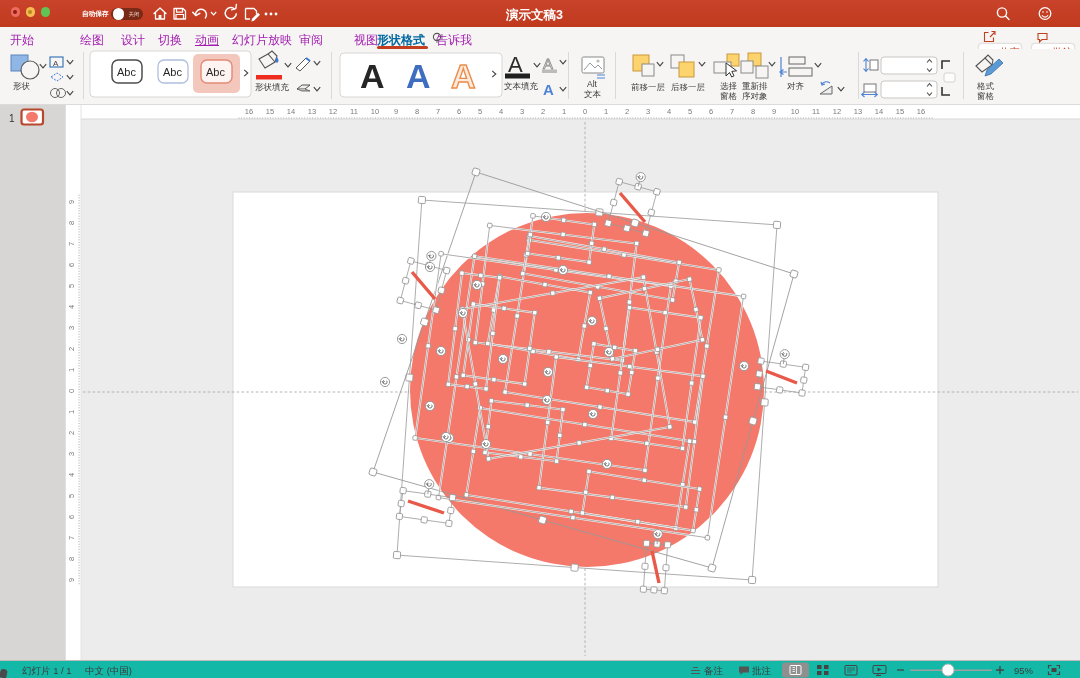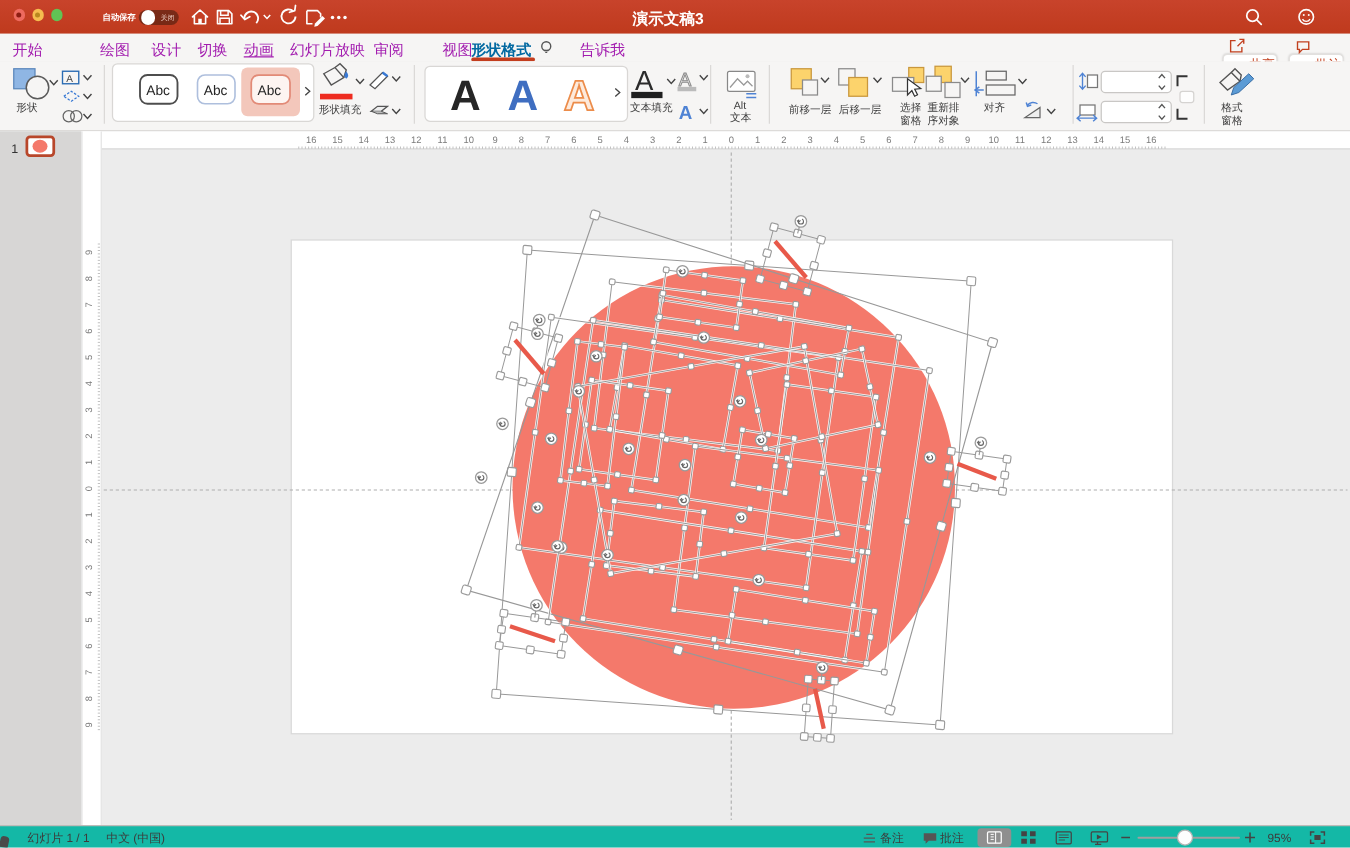--- a/index.html
+++ b/index.html
@@ -62,21 +62,21 @@
     <div class="tab" style="left:47px;margin-top:32px;">插入</div>
     <div class="tab" style="left:80px;">绘图</div>
     <div class="tab" style="left:121px;">设计</div>
     <div class="tab" style="left:158px;">切换</div>
     <div class="tab" style="left:195px;text-decoration:underline;">动画</div>
     <div class="tab" style="left:232px;">幻灯片放映</div>
     <div class="tab" style="left:299px;">审阅</div>
     <div class="tab" style="left:354px;">视图</div>
     <div class="tab active" style="left:377px;">形状格式</div>
     <div id="tabunderline"></div>
-    <div class="tab" style="left:464px;">告诉我</div>
+    <div class="tab" style="left:436px;">告诉我</div>
     <svg width="1080" height="22" style="position:absolute;left:0;top:0;">
       <circle cx="437" cy="10" r="3.6" fill="none" stroke="#555" stroke-width="1.1"></circle>
       <path d="M435.7,13.3 h2.6 M436.2,15 h1.6" stroke="#555" stroke-width="0.9"></path>
     </svg>
     <div class="topbtn" style="left:978px; width:44px;">共享</div>
     <div class="topbtn" style="left:1031px; width:44px;">批注</div>
     <svg width="1080" height="22" style="position:absolute;left:0;top:0;">
       <path d="M988.5,5.5 h-4 v9 h9 v-4" fill="none" stroke="#c2401f" stroke-width="1.1"></path>
       <path d="M990,10 l4.5,-4.5 M991.5,4.5 h3.5 v3.5" fill="none" stroke="#c2401f" stroke-width="1.1"></path>
       <path d="M1038,6.5 h9 v6 h-5 l-2.5,2.5 v-2.5 h-1.5 Z" fill="none" stroke="#c2401f" stroke-width="1.1"></path>

